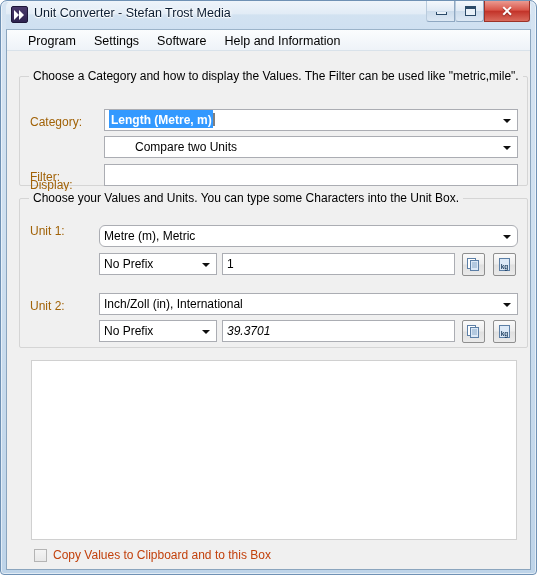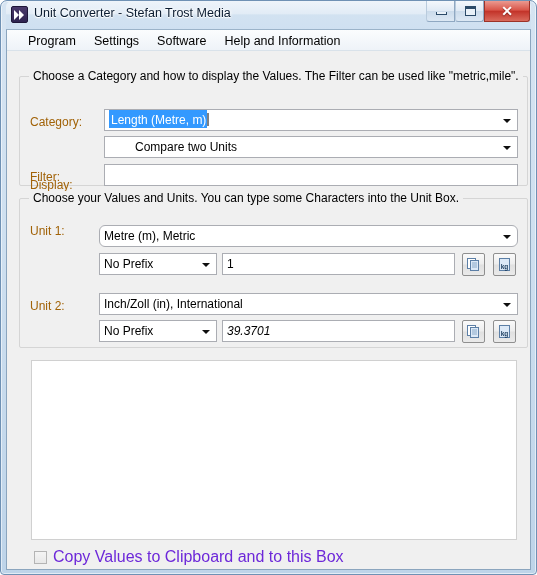--- a/index.html
+++ b/index.html
@@ -182,20 +182,21 @@
     top: 9px;
     width: 0; height: 0;
     border-left: 4px solid transparent;
     border-right: 4px solid transparent;
     border-top: 4px solid #0f0f0f;
   }
   .sel {
     background: #3399ff;
     color: #ffffff;
     padding: 15px 1px 1px 2px;
+    font-weight: bold;
   }
   .caret {
     display: inline-block;
     width: 2px;
     height: 13px;
     background: #808080;
     vertical-align: -2px;
   }
 
   
@@ -223,21 +224,21 @@
     display: flex;
     align-items: center;
   }
   .checkbox {
     width: 13px; height: 13px;
     box-sizing: border-box;
     border: 1px solid #b4b4b4;
     background: linear-gradient(to bottom, #f4f4f4, #e8e8e8);
     margin-right: 6px;
   }
-  .check-label { font-size: 16px; color: #6d28d9; white-space: nowrap; }
+  .check-label { font-size: 12px; color: #c2410c; white-space: nowrap; }
 </style>
 </head>
 <body>
 
 <div class="window">
 
   <div class="titlebar">
     <div class="title-icon">
       <svg width="14" height="12" viewBox="0 0 14 12" aria-hidden="true">
         <polygon points="1,1 6,6 1,11" fill="#ffffff"></polygon>

